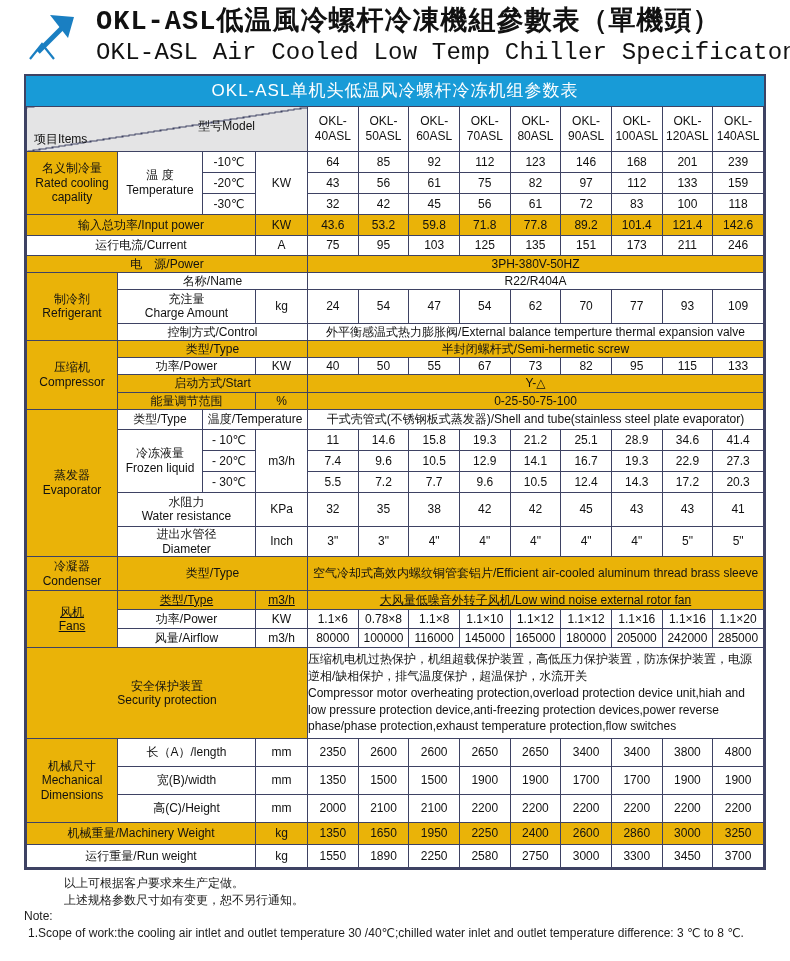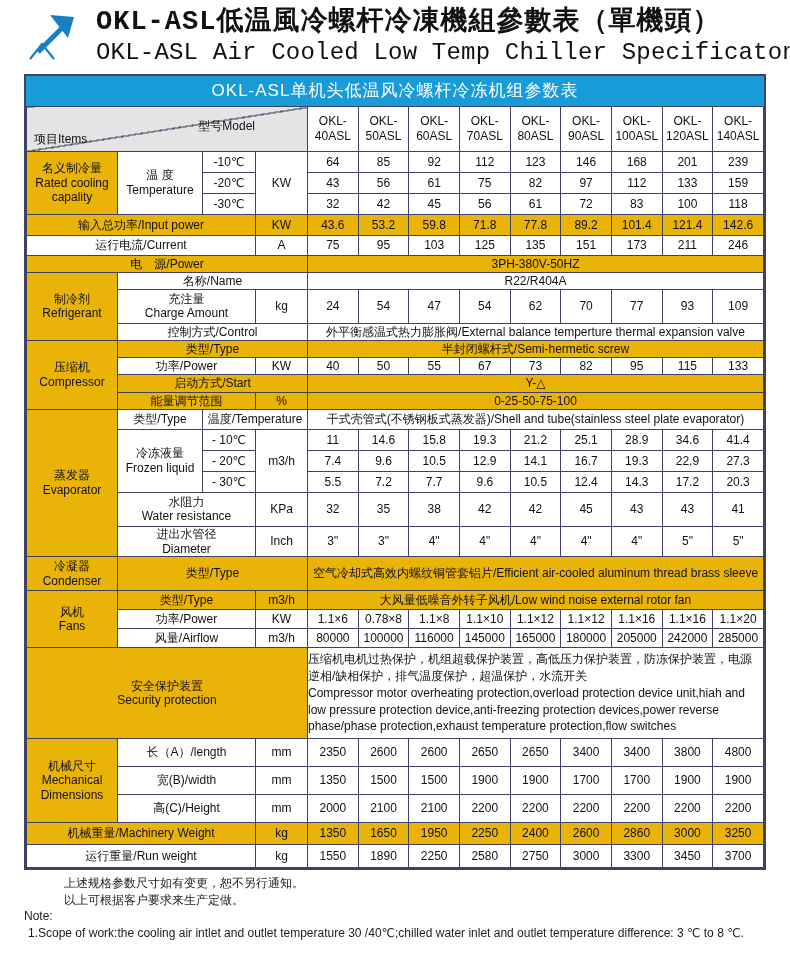--- a/index.html
+++ b/index.html
@@ -302,21 +302,21 @@
             <td>4"</td>
             <td>5"</td>
             <td>5"</td>
           </tr>
           <tr style="height: 34px;">
             <td class="shade">冷凝器
 Condenser</td>
             <td colspan="3" class="shade">类型/Type</td>
             <td colspan="9" class="shade">空气冷却式高效内螺纹铜管套铝片/Efficient air-cooled aluminum thread brass sleeve</td>
           </tr>
-          <tr style="height: 19px;">
+          <tr style="height: 19px; text-decoration: underline;">
             <td rowspan="3" class="shade">风机
 Fans</td>
             <td colspan="2" class="shade">类型/Type</td>
             <td class="shade">m3/h</td>
             <td colspan="9" class="shade">大风量低噪音外转子风机/Low wind noise external rotor fan</td>
           </tr>
           <tr style="height: 19px;">
             <td colspan="2">功率/Power</td>
             <td>KW</td>
             <td>1.1×6</td>
@@ -414,19 +414,19 @@
             <td>3000</td>
             <td>3300</td>
             <td>3450</td>
             <td>3700</td>
           </tr>
         </tbody>
     </table>
   </div>
 
   <div class="notes">
+    <div class="ind">以上可根据客户要求来生产定做。</div>
     <div class="ind">上述规格参数尺寸如有变更，恕不另行通知。</div>
-    <div class="ind">以上可根据客户要求来生产定做。</div>
     <div>Note:</div>
     <div class="en">1.Scope of work:the cooling air intlet and  outlet temperature 30 /40℃;chilled water inlet and outlet temperature difference: 3 ℃ to 8 ℃.</div>
   </div>
 
 </div>
 
 </body></html>

